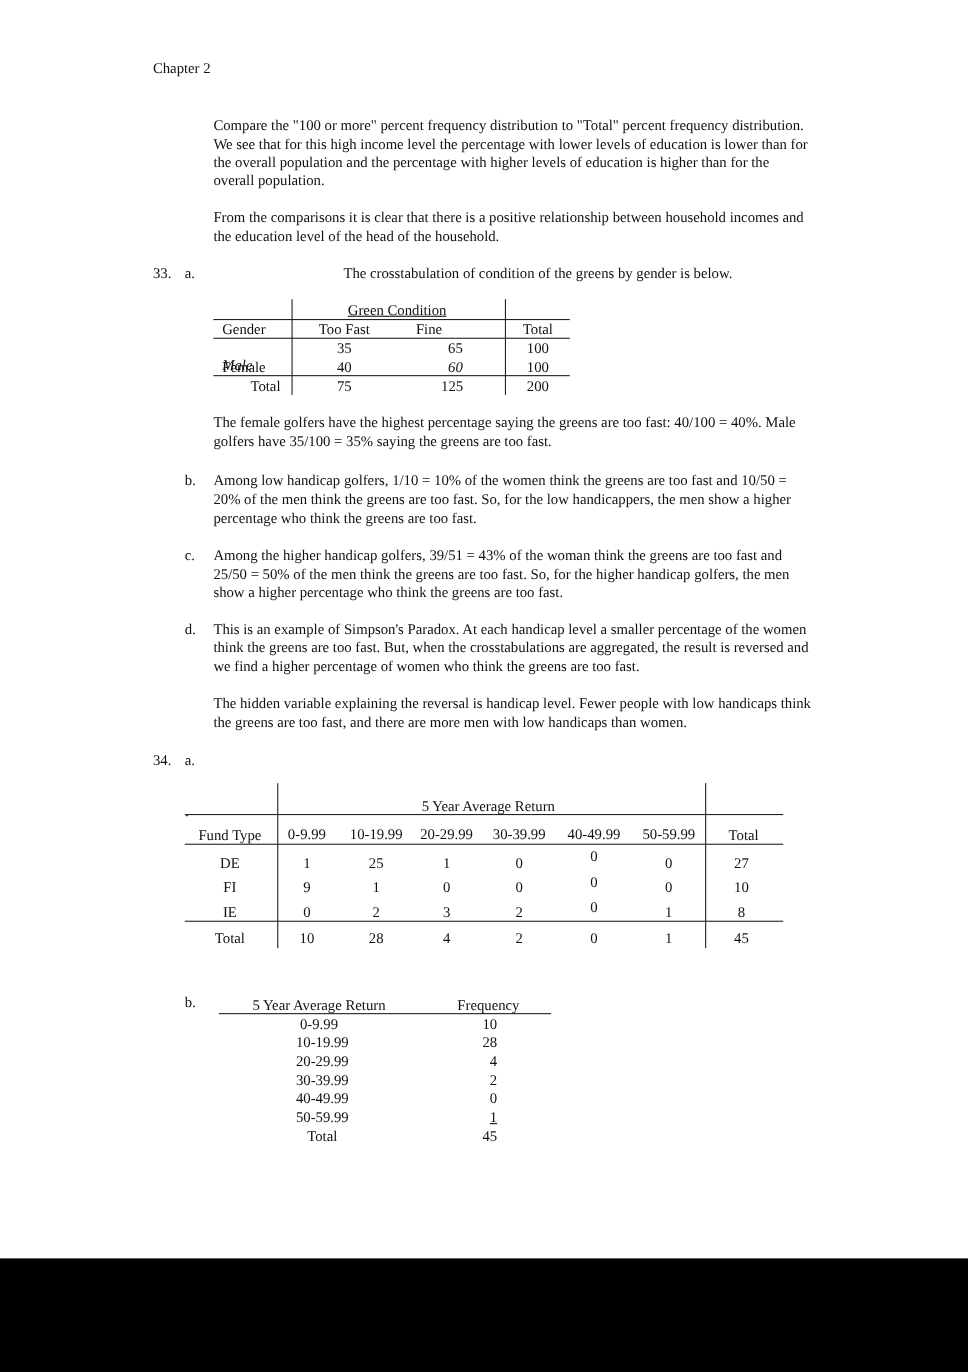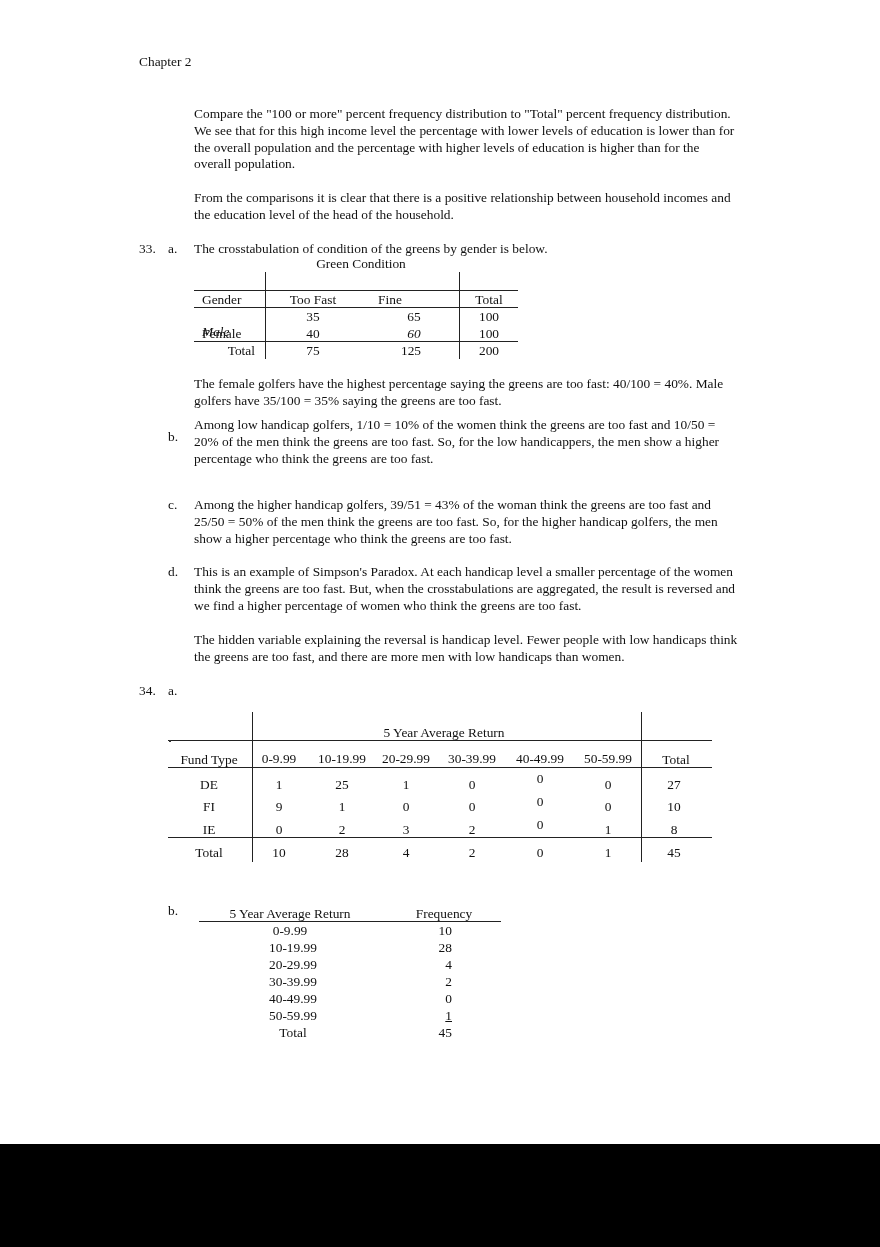--- a/index.html
+++ b/index.html
@@ -33,30 +33,30 @@
   <div>the overall population and the percentage with higher levels of education is higher than for the</div>
   <div>overall population.</div>
 </div>
 <div class="para" style="top:190px;">
   <div>From the comparisons it is clear that there is a positive relationship between household incomes and</div>
   <div>the education level of the head of the household.</div>
 </div>
 
 <div class="num" style="top:241px;">33.</div>
 <div class="letter" style="top:241px;">a.</div>
-<div class="para" style="top:241px;">The crosstabulation of condition of the greens by gender is below.</div>
+<div class="para" style="top:241px;text-align:center;">The crosstabulation of condition of the greens by gender is below.</div>
 
 <div>
   <div class="vline" style="left:265px; top:272px; height:87px;"></div>
   <div class="vline" style="left:459px; top:272px; height:87px;"></div>
   <div class="hline" style="left:194px; top:290px; width:324px;"></div>
   <div class="hline" style="left:194px; top:307px; width:324px;"></div>
   <div class="hline" style="left:194px; top:341px; width:324px;"></div>
 
-  <div class="c ctr" style="left:361px; top:256px;">Green Condition</div>
+  <div class="c ctr" style="left:361px; top:274px;text-decoration:underline;">Green Condition</div>
 
   <div class="c" style="left:202px; top:292px;">Gender</div>
   <div class="c ctr" style="left:313px; top:292px;">Too Fast</div>
   <div class="c ctr" style="left:390px; top:292px;">Fine</div>
   <div class="c ctr" style="left:489px; top:292px;">Total</div>
 
   <div class="c" style="left:202px; top:324px;font-style:italic;">Male</div>
   <div class="c ctr" style="left:313px; top:309px;">35</div>
   <div class="c ctr" style="left:414px; top:309px;">65</div>
   <div class="c ctr" style="left:489px; top:309px;">100</div>
@@ -71,21 +71,21 @@
   <div class="c ctr" style="left:411px; top:343px;">125</div>
   <div class="c ctr" style="left:489px; top:343px;">200</div>
 </div>
 
 <div class="para" style="top:376px;">
   <div>The female golfers have the highest percentage saying the greens are too fast: 40/100 = 40%.  Male</div>
   <div>golfers have 35/100 = 35% saying the greens are too fast.</div>
 </div>
 
 <div class="letter" style="top:429px;">b.</div>
-<div class="para" style="top:417px;">
+<div class="para" style="top:429px;">
   <div>Among low handicap golfers, 1/10 = 10% of the women think the greens are too fast and 10/50 =</div>
   <div>20% of the men think the greens are too fast. So, for the low handicappers, the men show a higher</div>
   <div>percentage who think the greens are too fast.</div>
 </div>
 
 <div class="letter" style="top:497px;">c.</div>
 <div class="para" style="top:497px;">
   <div>Among the higher handicap golfers, 39/51 = 43% of the woman think the greens are too fast and</div>
   <div>25/50 = 50% of the men think the greens are too fast. So, for the higher handicap golfers, the men</div>
   <div>show a higher percentage who think the greens are too fast.</div>

